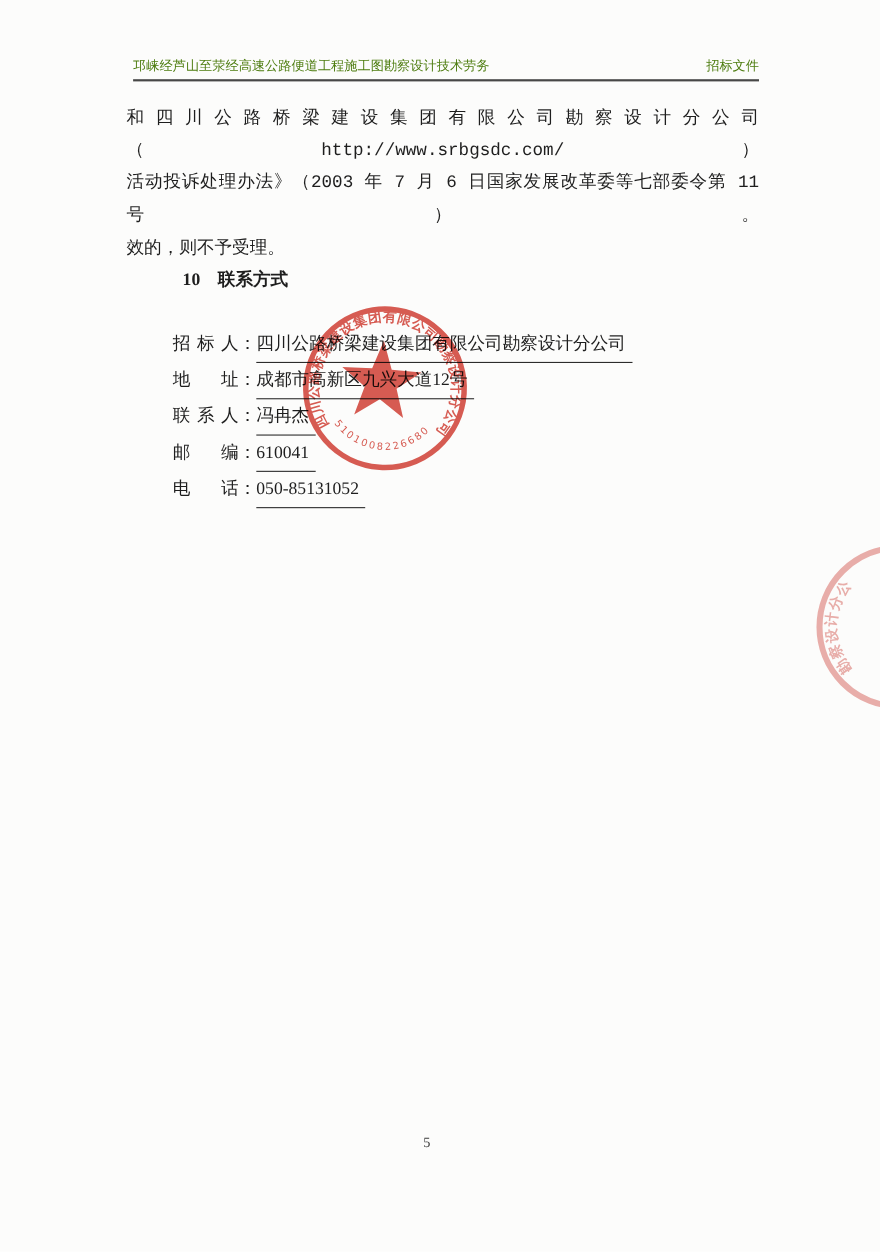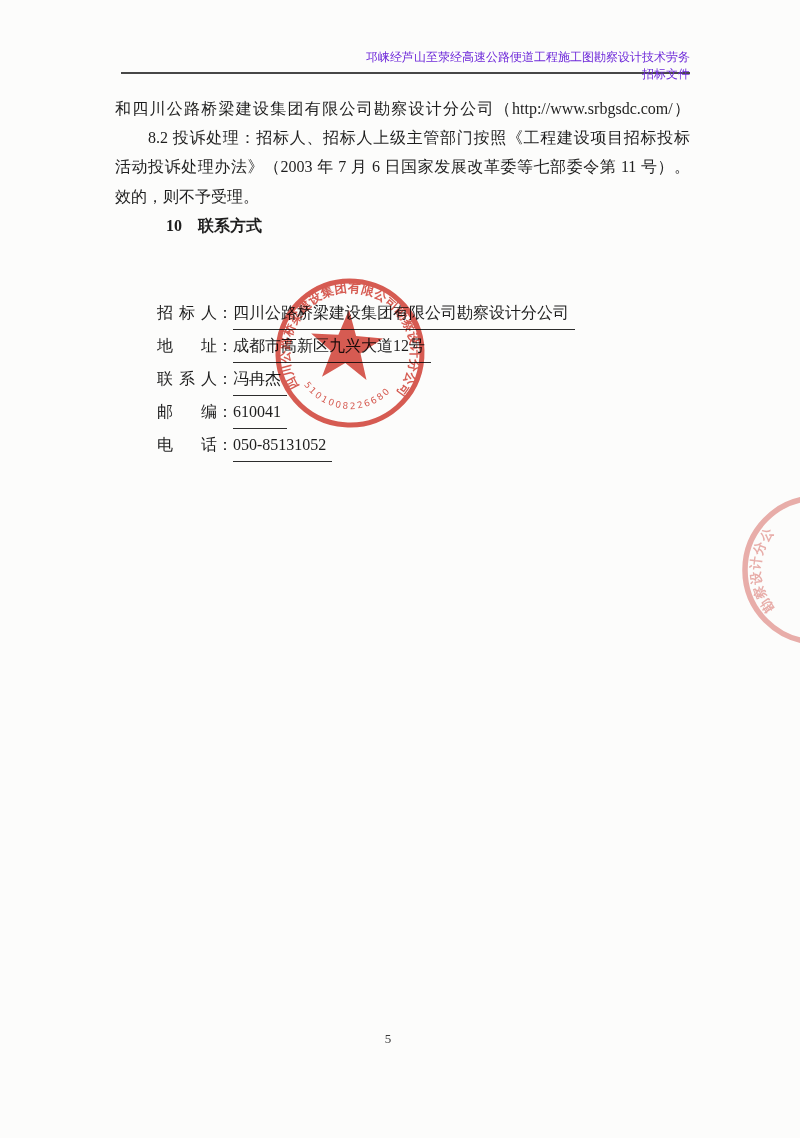--- a/index.html
+++ b/index.html
@@ -7,29 +7,29 @@
     position:relative; width:800px; height:1138px; overflow:hidden;
     background:#fcfcfb;
     font-family:"Liberation Serif","DejaVu Serif",serif;
     color:#1e1e1e;
   }
   
   .header {
     position:absolute; left:121px; right:110px; top:49px; height:20px;
     border-bottom:2px solid #474747;
     display:flex; justify-content:space-between; align-items:flex-end;
-    font-size:12px; padding-bottom:3px; color:#6d28d9;flex-direction:column;
+    font-size:12px; padding-bottom:3px; color:#4d7c0f;
   }
   
   .bodytext {
     position:absolute; left:115px; width:575px; top:94px;
     font-size:16px; line-height:29.2px; text-align:justify;
   }
   .line { white-space:nowrap; }
-  .flush { white-space:normal; text-align:justify; text-align-last:justify; }
+  .flush { white-space:normal; text-align:justify; text-align-last:justify;font-family:Liberation Mono, monospace; }
   .indent { text-indent:33px; }
   .u { border-bottom:1px solid #222; }
   .heading { font-weight:bold; padding-left:5px;margin-left:46px; }
   .secnum { display:inline-block; min-width:32px; }
   
   .contacts { position:absolute; left:157px; top:297px; font-size:16px; }
   .crow { display:flex; line-height:32px; align-items:baseline; }
   .clabel { display:inline-block; width:60px; text-align:justify; text-align-last:justify;font-family:Liberation Serif, serif; }
   .colon { display:inline-block; width:16px; }
   .cvalue { border-bottom:1px solid #2c2c2c; padding-right:6px; }
@@ -56,21 +56,20 @@
 
 <div class="page">
 
   <div class="header">
     <span>邛崃经芦山至荥经高速公路便道工程施工图勘察设计技术劳务</span>
     <span>招标文件</span>
   </div>
 
   <div class="bodytext">
     <div class="line flush">和四川公路桥梁建设集团有限公司勘察设计分公司（http://www.srbgsdc.com/）</div>
-    <div class="line flush indent">8.2 投诉处理：招标人、招标人上级主管部门按照《工程建设项目招标投标</div>
     <div class="line flush">活动投诉处理办法》（2003 年 7 月 6 日国家发展改革委等七部委令第 11 号）。</div>
     <div class="line">效的，则不予受理。</div>
     <div class="line heading"><span class="secnum">10</span><span>联系方式</span></div>
   </div>
 
   <div class="contacts">
     <div class="crow">
       <span class="clabel">招标人</span>
         <span class="colon">：</span>
         <span class="cvalue">四川公路桥梁建设集团有限公司勘察设计分公司</span>

